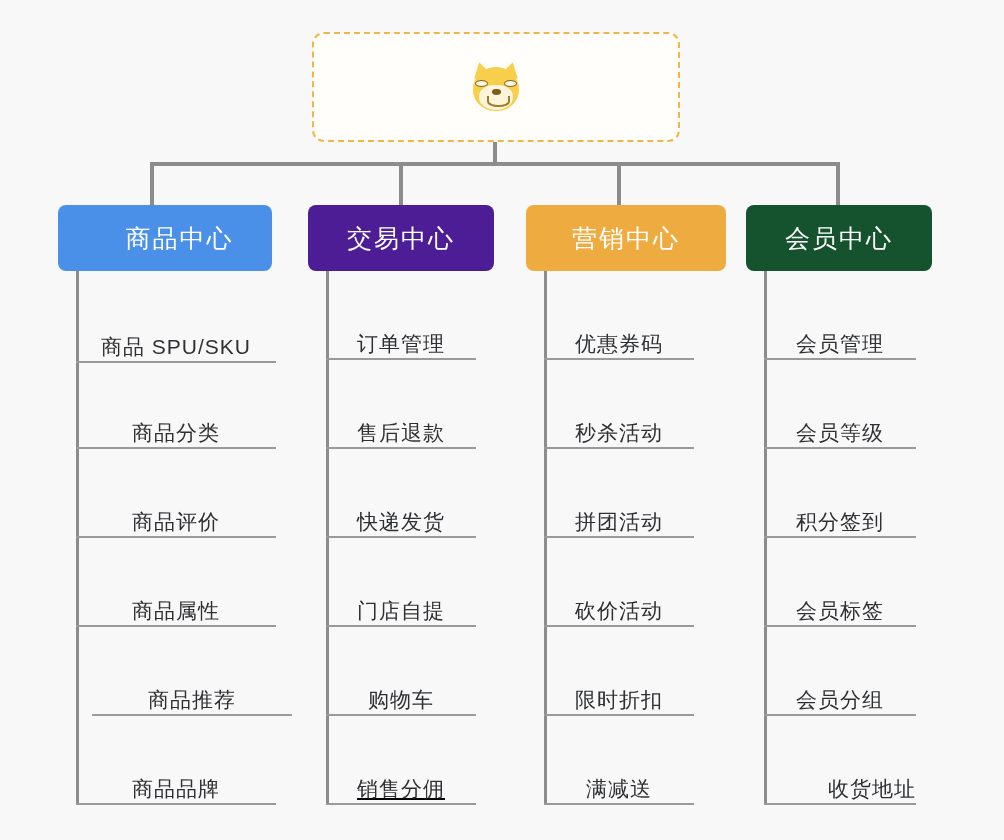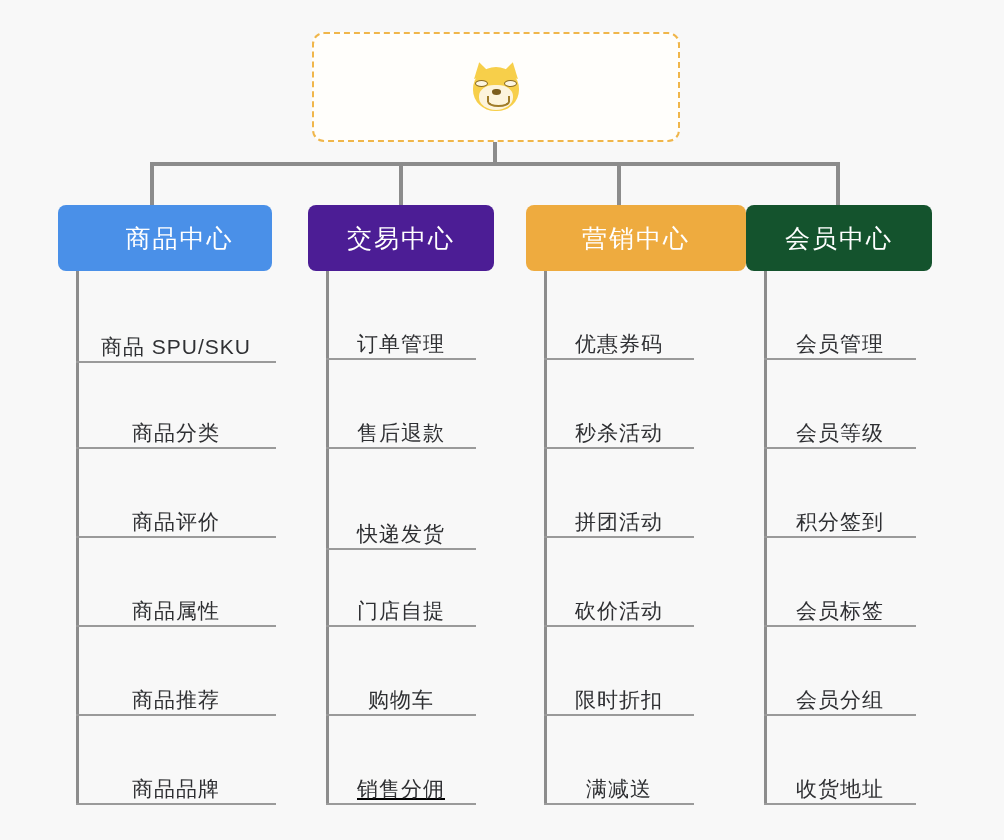--- a/index.html
+++ b/index.html
@@ -198,51 +198,51 @@
       </div>
       <div class="leaf" style="left: 76px; width: 200px; top: 398px;">
         <span class="leaf-label">商品分类</span>
       </div>
       <div class="leaf" style="left: 76px; width: 200px; top: 487px;">
         <span class="leaf-label">商品评价</span>
       </div>
       <div class="leaf" style="left: 76px; width: 200px; top: 576px;">
         <span class="leaf-label">商品属性</span>
       </div>
-      <div class="leaf" style="left: 76px; width: 200px; top: 665px;">
+      <div class="leaf" style="left: 92px; width: 200px; top: 665px;">
         <span class="leaf-label">商品推荐</span>
       </div>
       <div class="leaf" style="left: 76px; width: 200px; top: 754px;">
         <span class="leaf-label">商品品牌</span>
       </div>
       <div class="line drop" style="left: 399px;"></div>
       <div class="category" style="left: 308px; width: 186px; background: #4c1d95;">
         <span>交易中心</span>
       </div>
       <div class="trunk" style="left: 326px; height: 534px;"></div>
       <div class="leaf" style="left: 326px; width: 150px; top: 309px;">
         <span class="leaf-label">订单管理</span>
       </div>
       <div class="leaf" style="left: 326px; width: 150px; top: 398px;">
         <span class="leaf-label">售后退款</span>
       </div>
-      <div class="leaf" style="left: 326px; width: 150px; top: 499px;">
+      <div class="leaf" style="left: 326px; width: 150px; top: 487px;">
         <span class="leaf-label">快递发货</span>
       </div>
       <div class="leaf" style="left: 326px; width: 150px; top: 576px;">
         <span class="leaf-label">门店自提</span>
       </div>
       <div class="leaf" style="left: 326px; width: 150px; top: 665px;">
         <span class="leaf-label">购物车</span>
       </div>
       <div class="leaf" style="left: 326px; width: 150px; top: 754px; text-decoration: underline;">
         <span class="leaf-label">销售分佣</span>
       </div>
       <div class="line drop" style="left: 617px;"></div>
-      <div class="category" style="left: 526px; width: 220px; background: rgb(238, 171, 63);">
+      <div class="category" style="left: 526px; width: 200px; background: rgb(238, 171, 63);">
         <span>营销中心</span>
       </div>
       <div class="trunk" style="left: 544px; height: 534px;"></div>
       <div class="leaf" style="left: 544px; width: 150px; top: 309px;">
         <span class="leaf-label">优惠券码</span>
       </div>
       <div class="leaf" style="left: 544px; width: 150px; top: 398px;">
         <span class="leaf-label">秒杀活动</span>
       </div>
       <div class="leaf" style="left: 544px; width: 150px; top: 487px;">
@@ -270,18 +270,18 @@
       </div>
       <div class="leaf" style="left: 764px; width: 152px; top: 487px;">
         <span class="leaf-label">积分签到</span>
       </div>
       <div class="leaf" style="left: 764px; width: 152px; top: 576px;">
         <span class="leaf-label">会员标签</span>
       </div>
       <div class="leaf" style="left: 764px; width: 152px; top: 665px;">
         <span class="leaf-label">会员分组</span>
       </div>
-      <div class="leaf" style="left: 764px; width: 152px; top: 754px;">
+      <div class="leaf" style="left: 764px; width: 152px; top: 754px; justify-content: flex-end;">
         <span class="leaf-label">收货地址</span>
       </div>
     </div>
 
 </div>
 
 </body></html>

